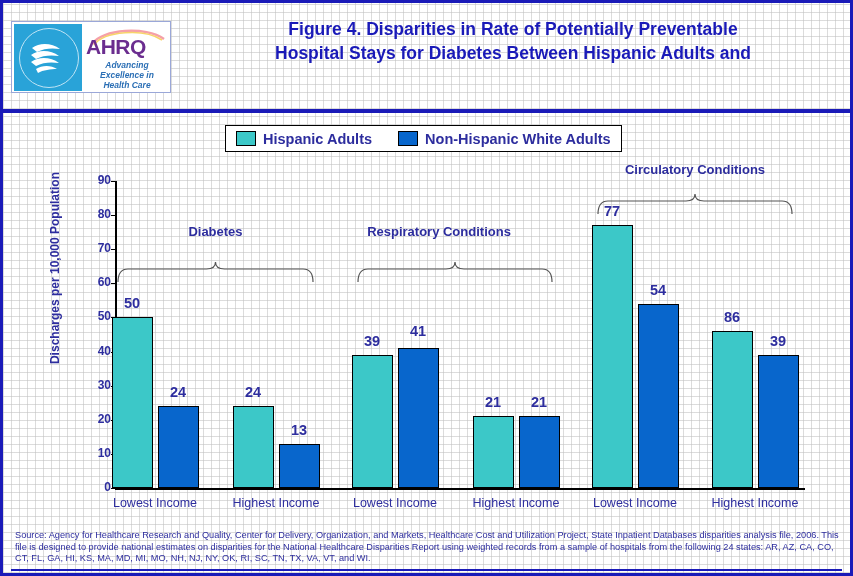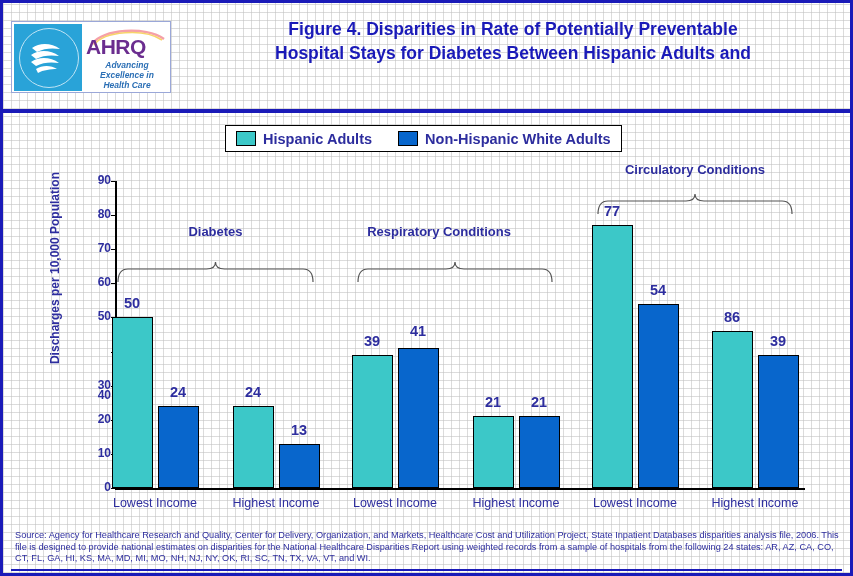--- a/index.html
+++ b/index.html
@@ -297,21 +297,21 @@
     <div id="yaxis-line"></div>
     <div id="xaxis-line"></div>
   <div class="ytick-label" style="left: 82px; top: 477px;">0</div>
       <div class="ytick-mark" style="left: 108px; top: 485px;"></div>
       <div class="ytick-label" style="left: 82px; top: 442.889px;">10</div>
       <div class="ytick-mark" style="left: 108px; top: 450.889px;"></div>
       <div class="ytick-label" style="left: 82px; top: 408.778px;">20</div>
       <div class="ytick-mark" style="left: 108px; top: 416.778px;"></div>
       <div class="ytick-label" style="left: 82px; top: 374.667px;">30</div>
       <div class="ytick-mark" style="left: 108px; top: 382.667px;"></div>
-      <div class="ytick-label" style="left: 82px; top: 340.556px; margin-top: 44px;">40</div>
+      <div class="ytick-label" style="left: 82px; top: 340.556px;">40</div>
       <div class="ytick-mark" style="left: 108px; top: 348.556px;"></div>
       <div class="ytick-label" style="left: 82px; top: 306.444px;">50</div>
       <div class="ytick-mark" style="left: 108px; top: 314.444px;"></div>
       <div class="ytick-label" style="left: 82px; top: 272.333px;">60</div>
       <div class="ytick-mark" style="left: 108px; top: 280.333px;"></div>
       <div class="ytick-label" style="left: 82px; top: 238.222px;">70</div>
       <div class="ytick-mark" style="left: 108px; top: 246.222px;"></div>
       <div class="ytick-label" style="left: 82px; top: 204.111px;">80</div>
       <div class="ytick-mark" style="left: 108px; top: 212.111px;"></div>
       <div class="ytick-label" style="left: 82px; top: 170px;">90</div>

